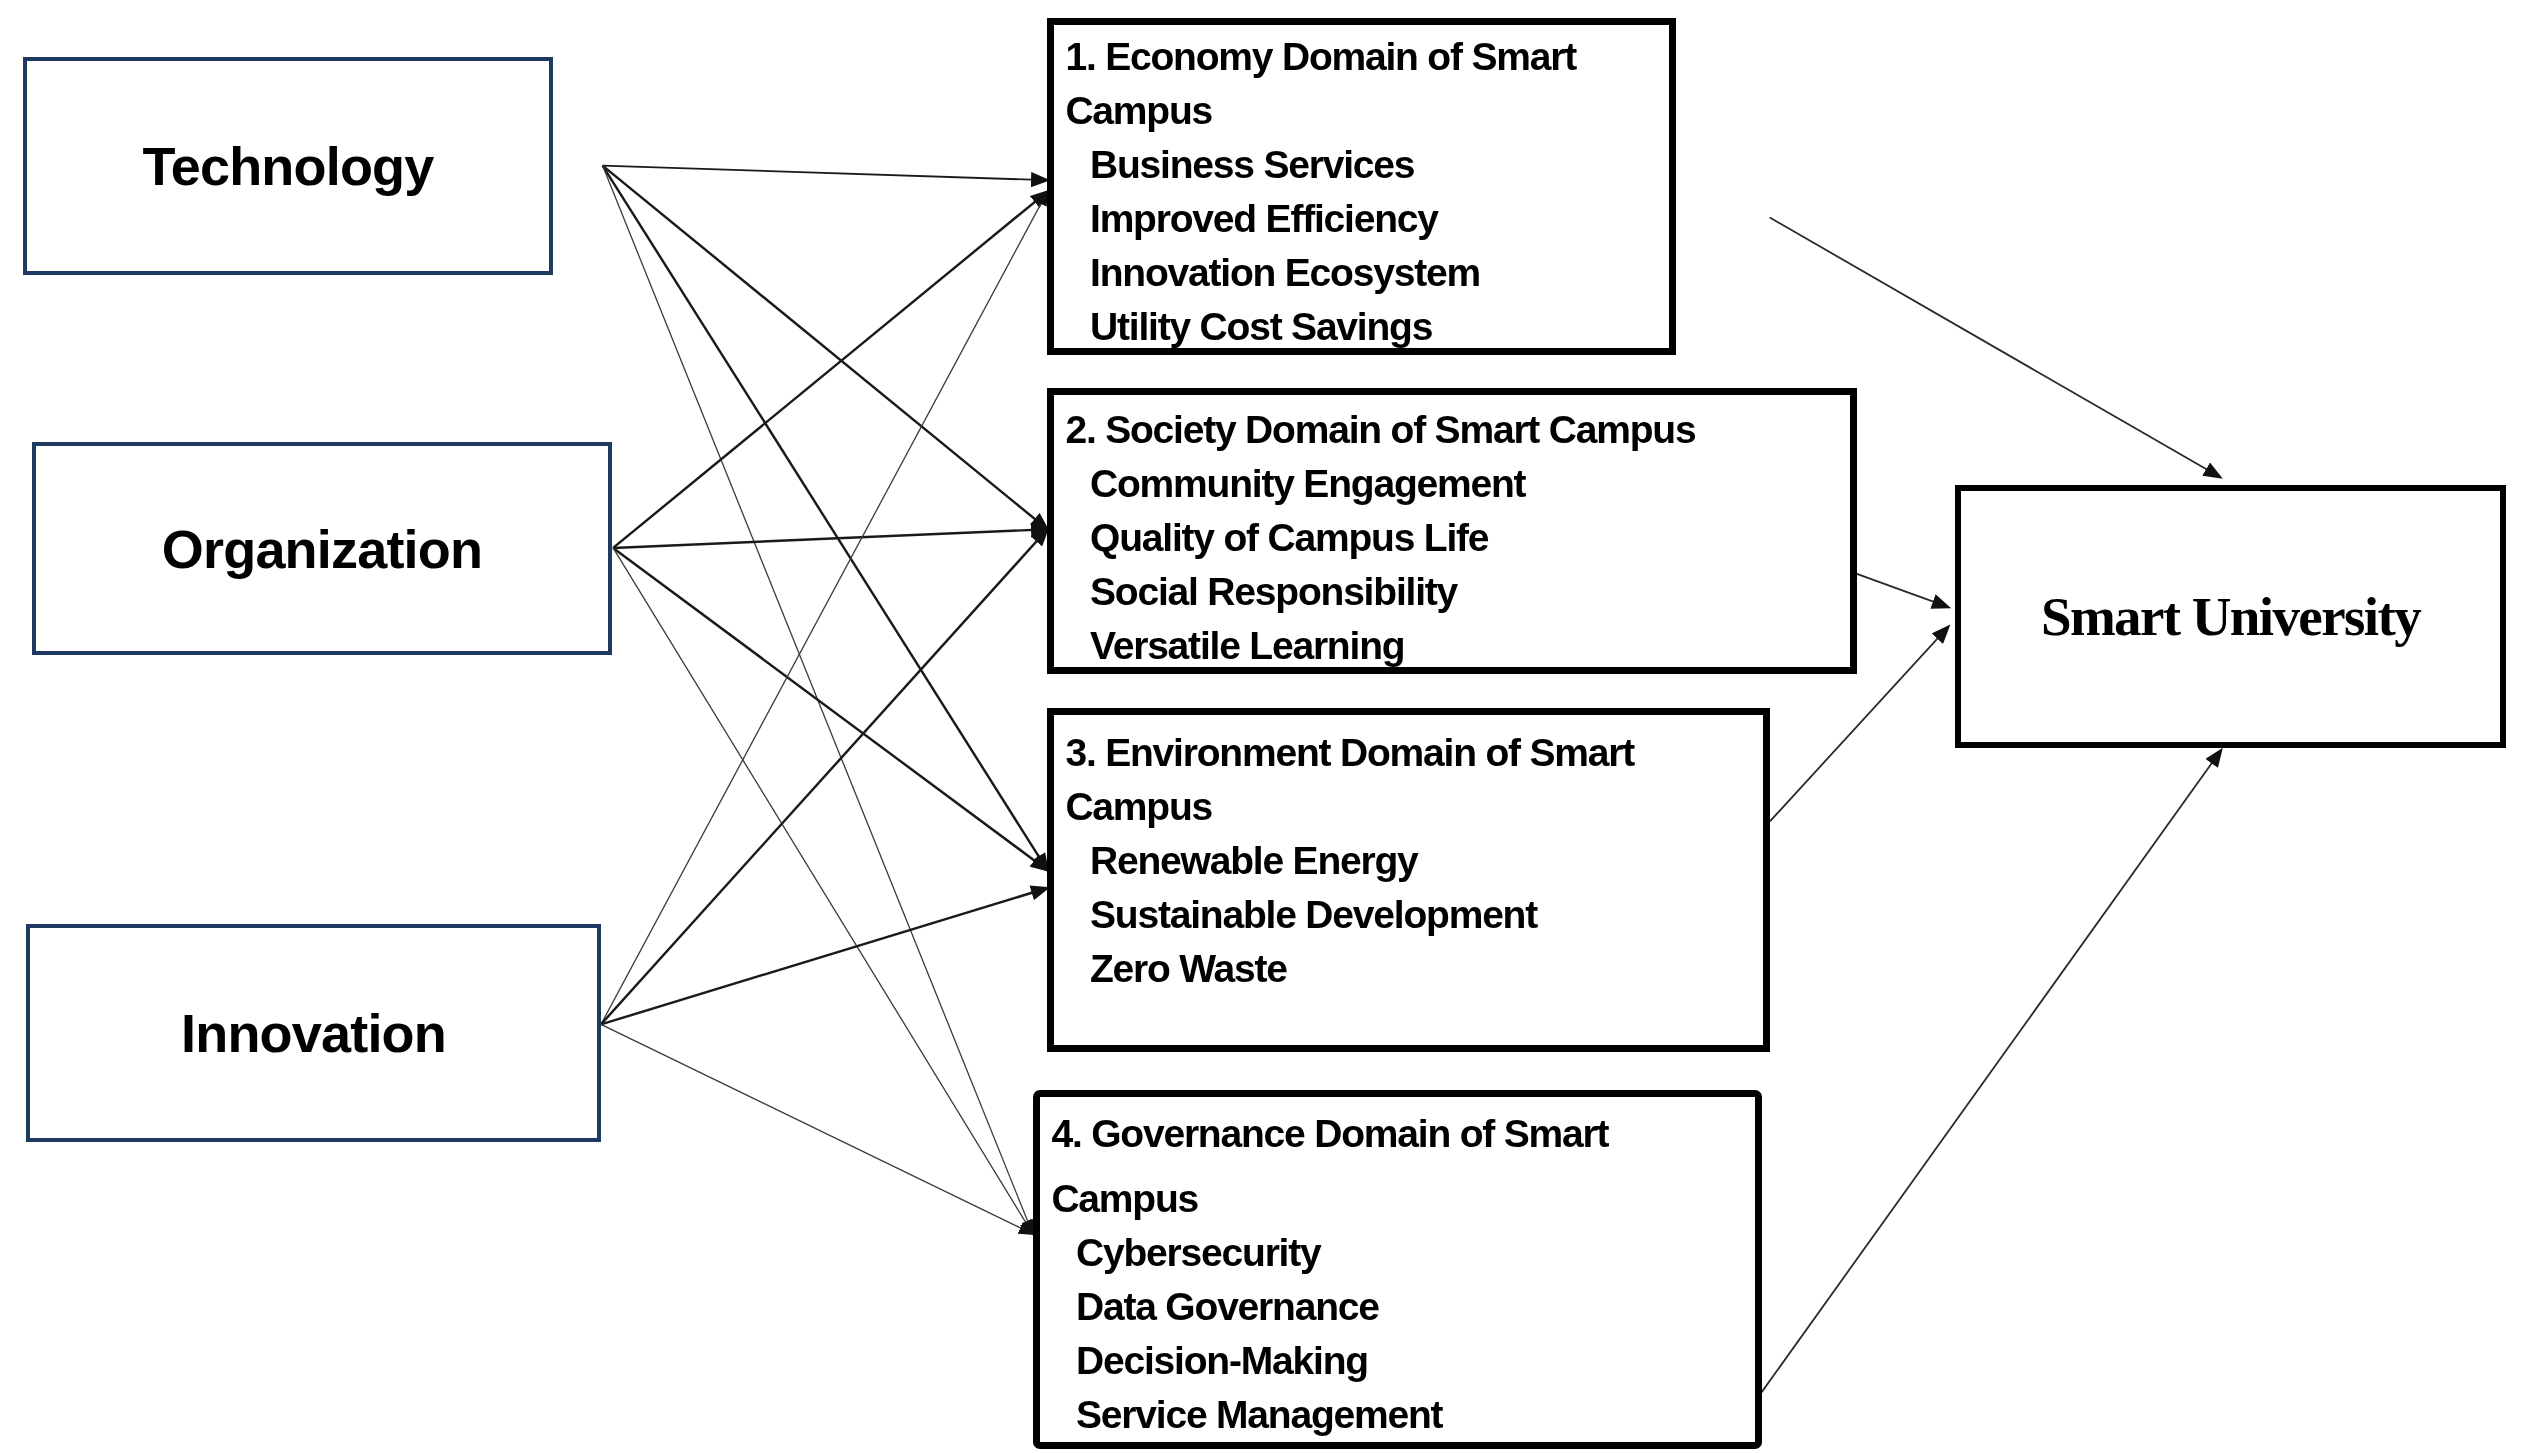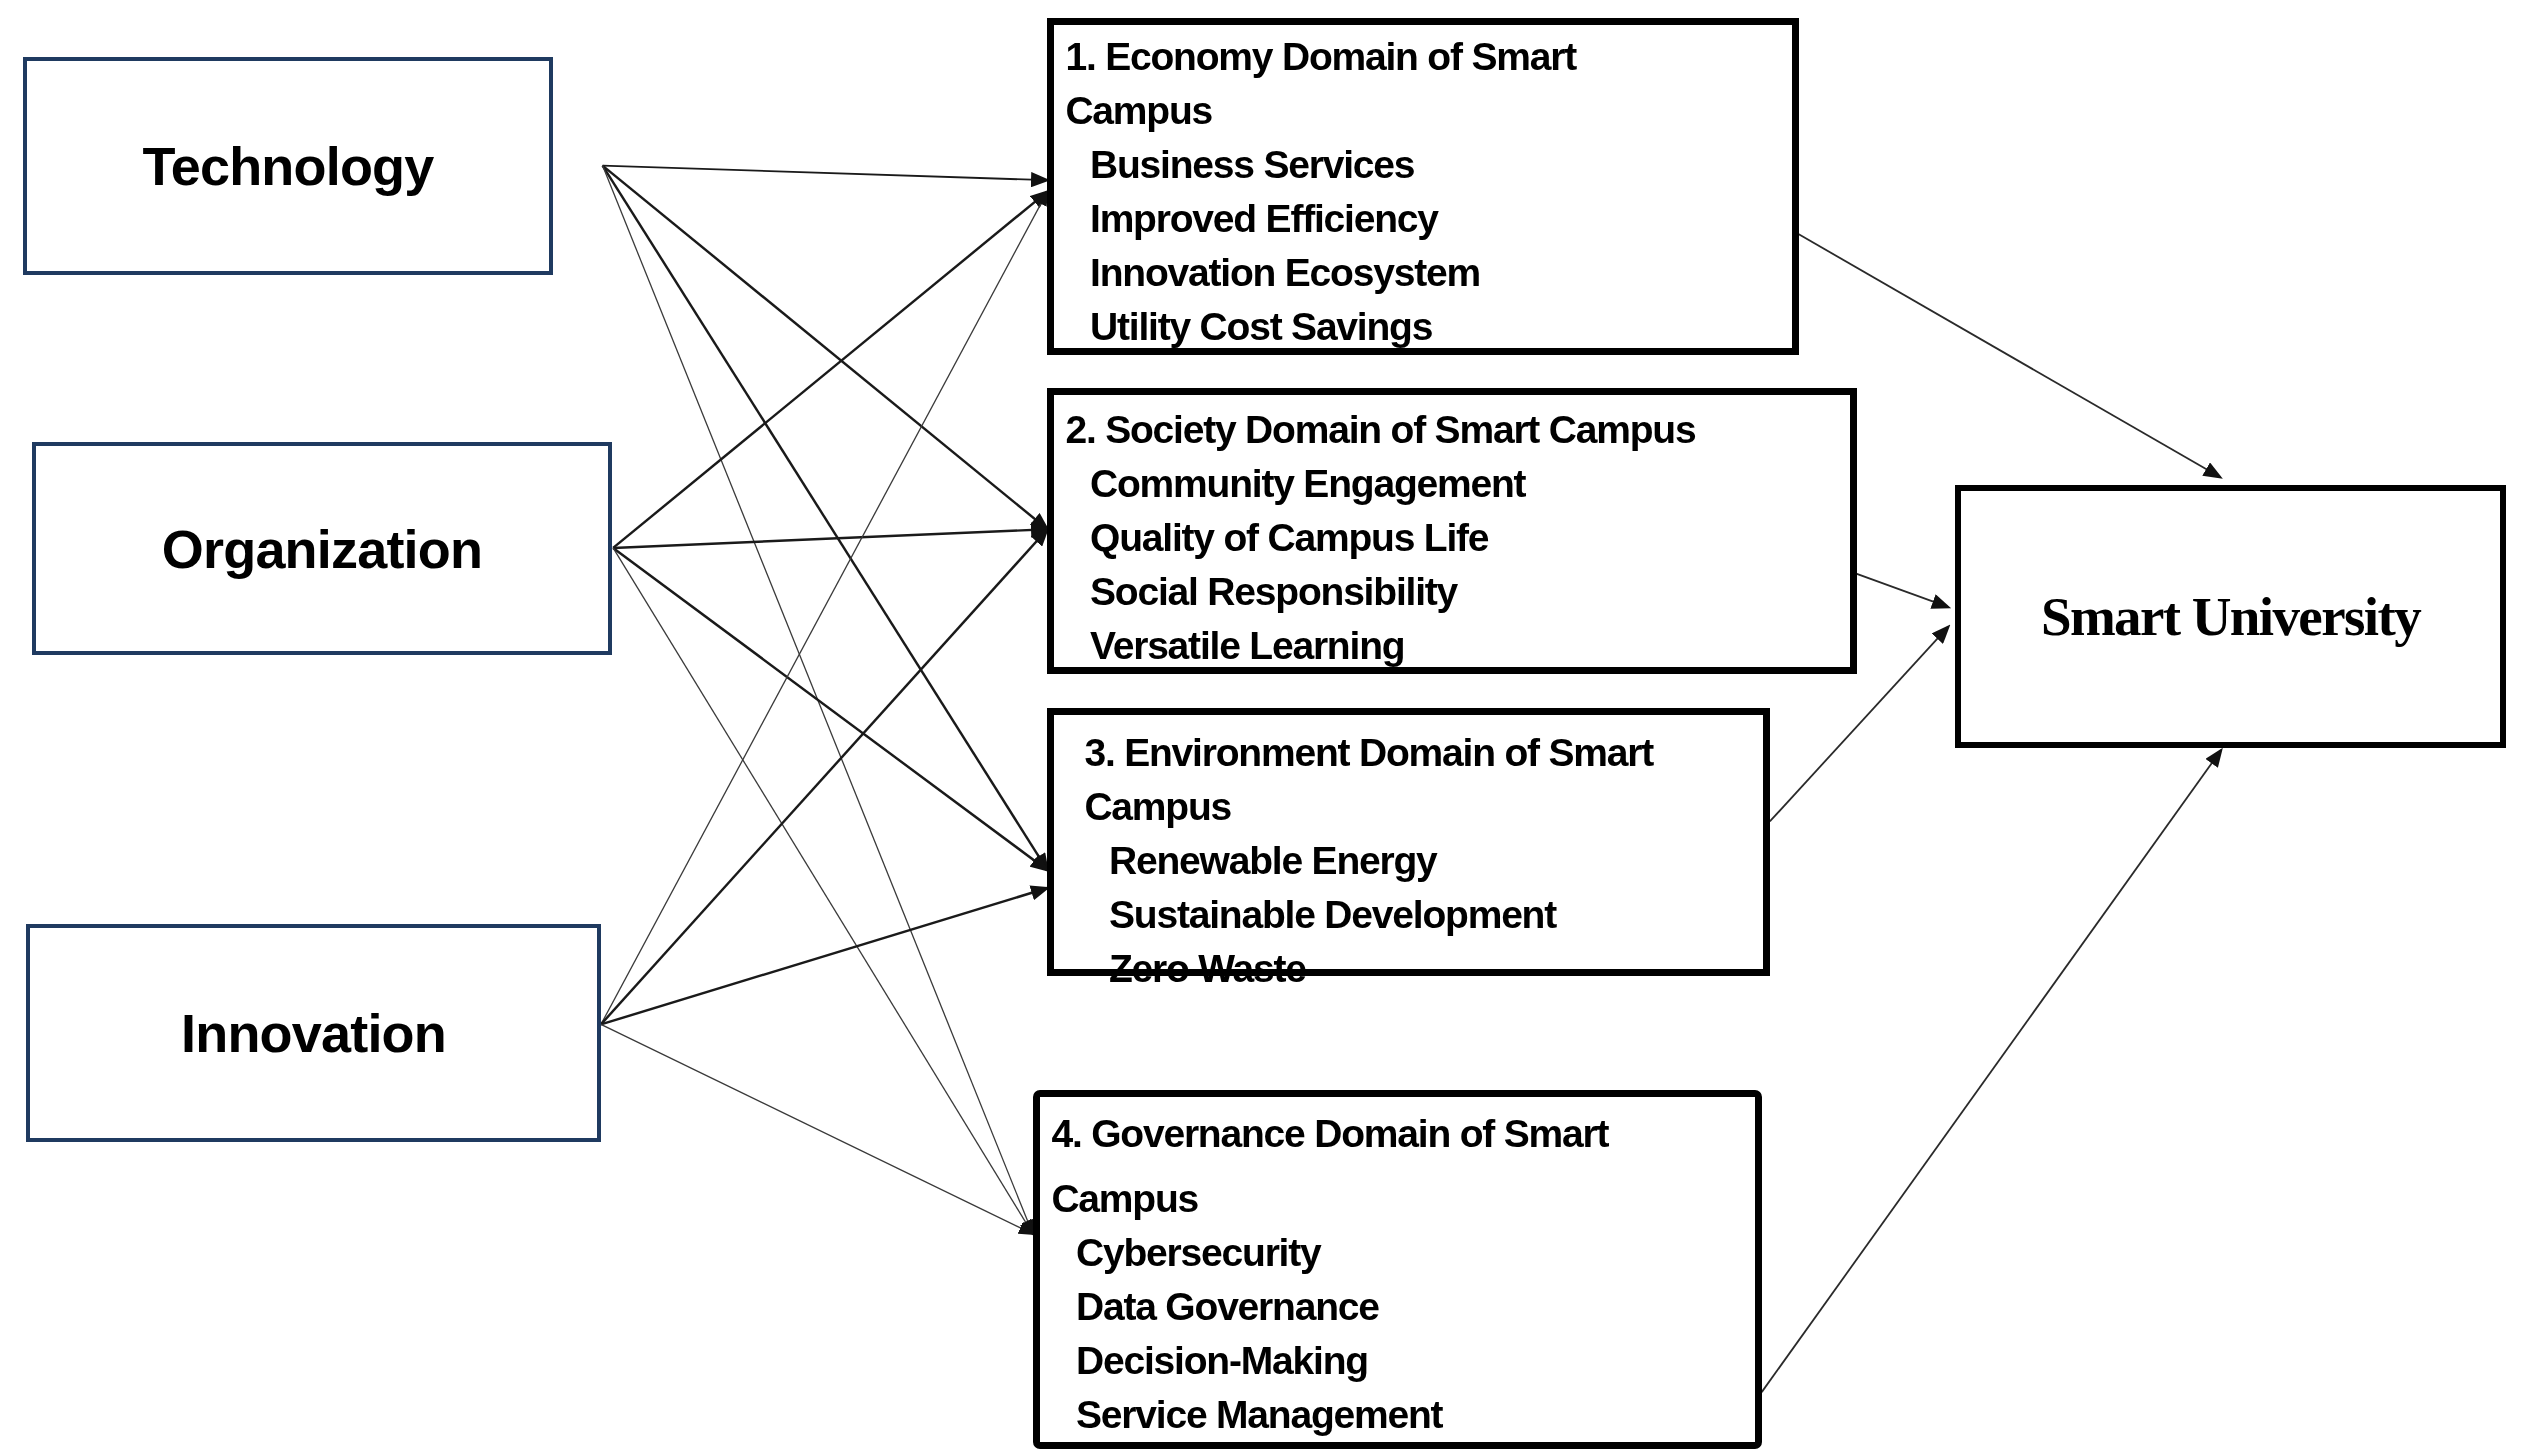--- a/index.html
+++ b/index.html
@@ -122,38 +122,38 @@
   </div>
 
   <div class="box factor-box" id="box-organization" style="left:32px; top:442px; width:580px; height:213px;">
     <span class="label">Organization</span>
   </div>
 
   <div class="box factor-box" id="box-environment" style="left:26px; top:924px; width:575px; height:218px;">
     <span class="label">Innovation</span>
   </div>
 
-  <div class="box domain-box" id="box-domain-economy" style="left:1047px; top:18px; width:752px; height:337px;">
+  <div class="box domain-box" id="box-domain-economy" style="left:1047px; top:18px; width:629px; height:337px;">
     <div class="tline">1. Economy Domain of Smart</div>
     <div class="tline">Campus</div>
     <div class="item">Business Services</div>
     <div class="item">Improved Efficiency</div>
     <div class="item">Innovation Ecosystem</div>
     <div class="item">Utility Cost Savings</div>
   </div>
 
   <div class="box domain-box" id="box-domain-society" style="left:1047px; top:388px; width:810px; height:286px;">
     <div class="tline">2. Society Domain of Smart Campus</div>
     <div class="item">Community Engagement</div>
     <div class="item">Quality of Campus Life</div>
     <div class="item">Social Responsibility</div>
     <div class="item">Versatile Learning</div>
   </div>
 
-  <div class="box domain-box" id="box-domain-environment" style="left:1047px; top:708px; width:723px; height:268px;padding-left:19px;">
+  <div class="box domain-box" id="box-domain-environment" style="left:1047px; top:708px; width:723px; height:344px;">
     <div class="tline">3. Environment Domain of Smart</div>
     <div class="tline">Campus</div>
     <div class="item">Renewable Energy</div>
     <div class="item">Sustainable Development</div>
     <div class="item">Zero Waste</div>
   </div>
 
   <div class="box domain-box" id="box-domain-governance" style="left:1033px; top:1090px; width:729px; height:359px;border-radius:7px;">
     <div class="tline">4. Governance Domain of Smart</div>
     <div class="tline">Campus</div>

